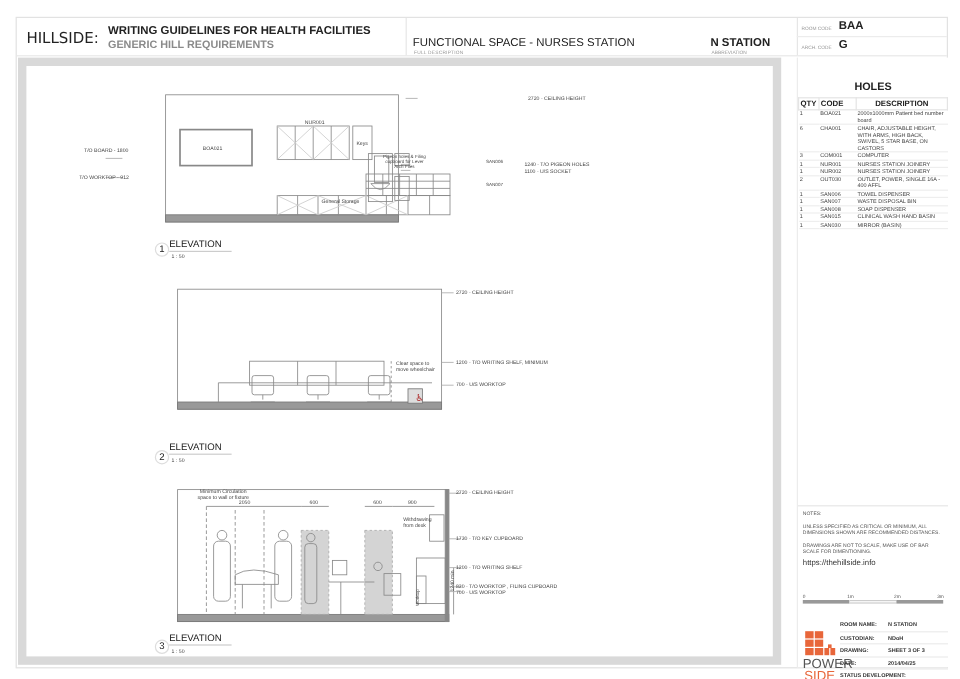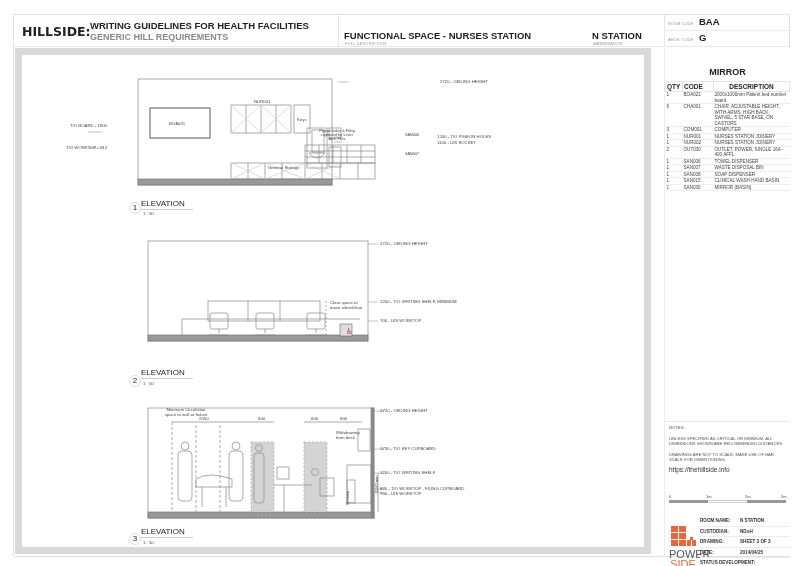--- a/index.html
+++ b/index.html
@@ -1,23 +1,23 @@
 <!DOCTYPE html>
 <html><head>
 <meta charset="utf-8">
 <style>
   html,body{margin:0;padding:0;}
   body{width:800px;height:566px;background:#ffffff;position:relative;overflow:hidden;font-family:"Liberation Sans",sans-serif;color:#222;}
   .sheet{position:absolute;left:13px;top:14px;width:775px;height:541px;background:#fff;border:1px solid #e2e2e2;}
   .header{position:absolute;left:0;top:0;width:775px;height:31px;border-bottom:1px solid #e8e8e8;}
-  .hdr-brand{position:absolute;left:8px;top:9px;font-family:"DejaVu Sans",sans-serif;font-weight:bold;font-size:12.5px;color:#222;}
+  .hdr-brand{position:absolute;left:8px;top:9px;font-family:"DejaVu Sans",sans-serif;font-weight:normal;font-size:12.5px;color:#222;}
   .hdr-title{position:absolute;left:76px;top:5px;font-weight:bold;font-size:9.5px;color:#222;}
   .hdr-sub{position:absolute;left:76px;top:17px;font-weight:bold;font-size:9px;color:#8a8a8a;}
   .hdr-sep{position:absolute;top:0;height:31px;width:1px;background:#e6e6e6;}
-  .hdr-func{position:absolute;left:330px;top:15px;font-weight:bold;font-size:9.5px;color:#222;}
+  .hdr-func{position:absolute;left:330px;top:15px;font-weight:normal;font-size:9.5px;color:#222;}
   .hdr-func-lbl{position:absolute;left:331px;top:26px;font-size:4px;color:#999;letter-spacing:.2px;}
   .hdr-abbr{position:absolute;left:578px;top:15px;font-weight:bold;font-size:9.5px;color:#222;}
   .hdr-abbr-lbl{position:absolute;left:579px;top:26px;font-size:4px;color:#999;}
   .code-box{position:absolute;left:650px;top:0;width:125px;height:31px;padding-left:22px;}
   .code-row{position:absolute;left:0;width:125px;height:15px;border-bottom:1px solid #ececec;}
   .code-lbl{position:absolute;left:4px;top:6px;font-size:4px;color:#999;}
   .code-val{position:absolute;left:35px;top:1px;font-weight:bold;font-size:9.5px;color:#222;}
   .frame{position:absolute;left:1px;top:33px;width:636px;height:506px;background:#d9d9d9;}
   .canvas{position:absolute;left:7px;top:7px;width:622px;height:492px;background:#fff;}
   .side{position:absolute;left:650px;top:33px;width:125px;height:508px;background:#fff;border-left:1px solid #ececec;}
@@ -240,21 +240,21 @@
       <div class="dlabel" style="left:352px;top:438px;transform:rotate(-90deg);transform-origin:left top">1240 min</div>
       <div class="dlabel" style="left:324px;top:450px;transform:rotate(-90deg);transform-origin:left top;font-size:3.8px">Worktop</div>
       <div class="elev-num" style="left:107px;top:478px">3</div>
       <div class="elev-title" style="left:119px;top:472px">ELEVATION</div>
       <div class="elev-ul" style="left:119px;top:482px;width:52px"></div>
       <div class="elev-scale" style="left:121px;top:485px">1 : 50</div>
     </div>
   </div>
 
   <div class="side">
-    <div class="legend-title">MIRROR</div>
+    <div class="legend-title">HOLES</div>
     <table class="legend">
       <thead>
         <tr>
           <th style="width:14px">QTY</th>
           <th style="width:28px">CODE</th>
           <th style="text-align:center">DESCRIPTION</th>
         </tr>
       </thead>
       <tbody>
         <tr>

